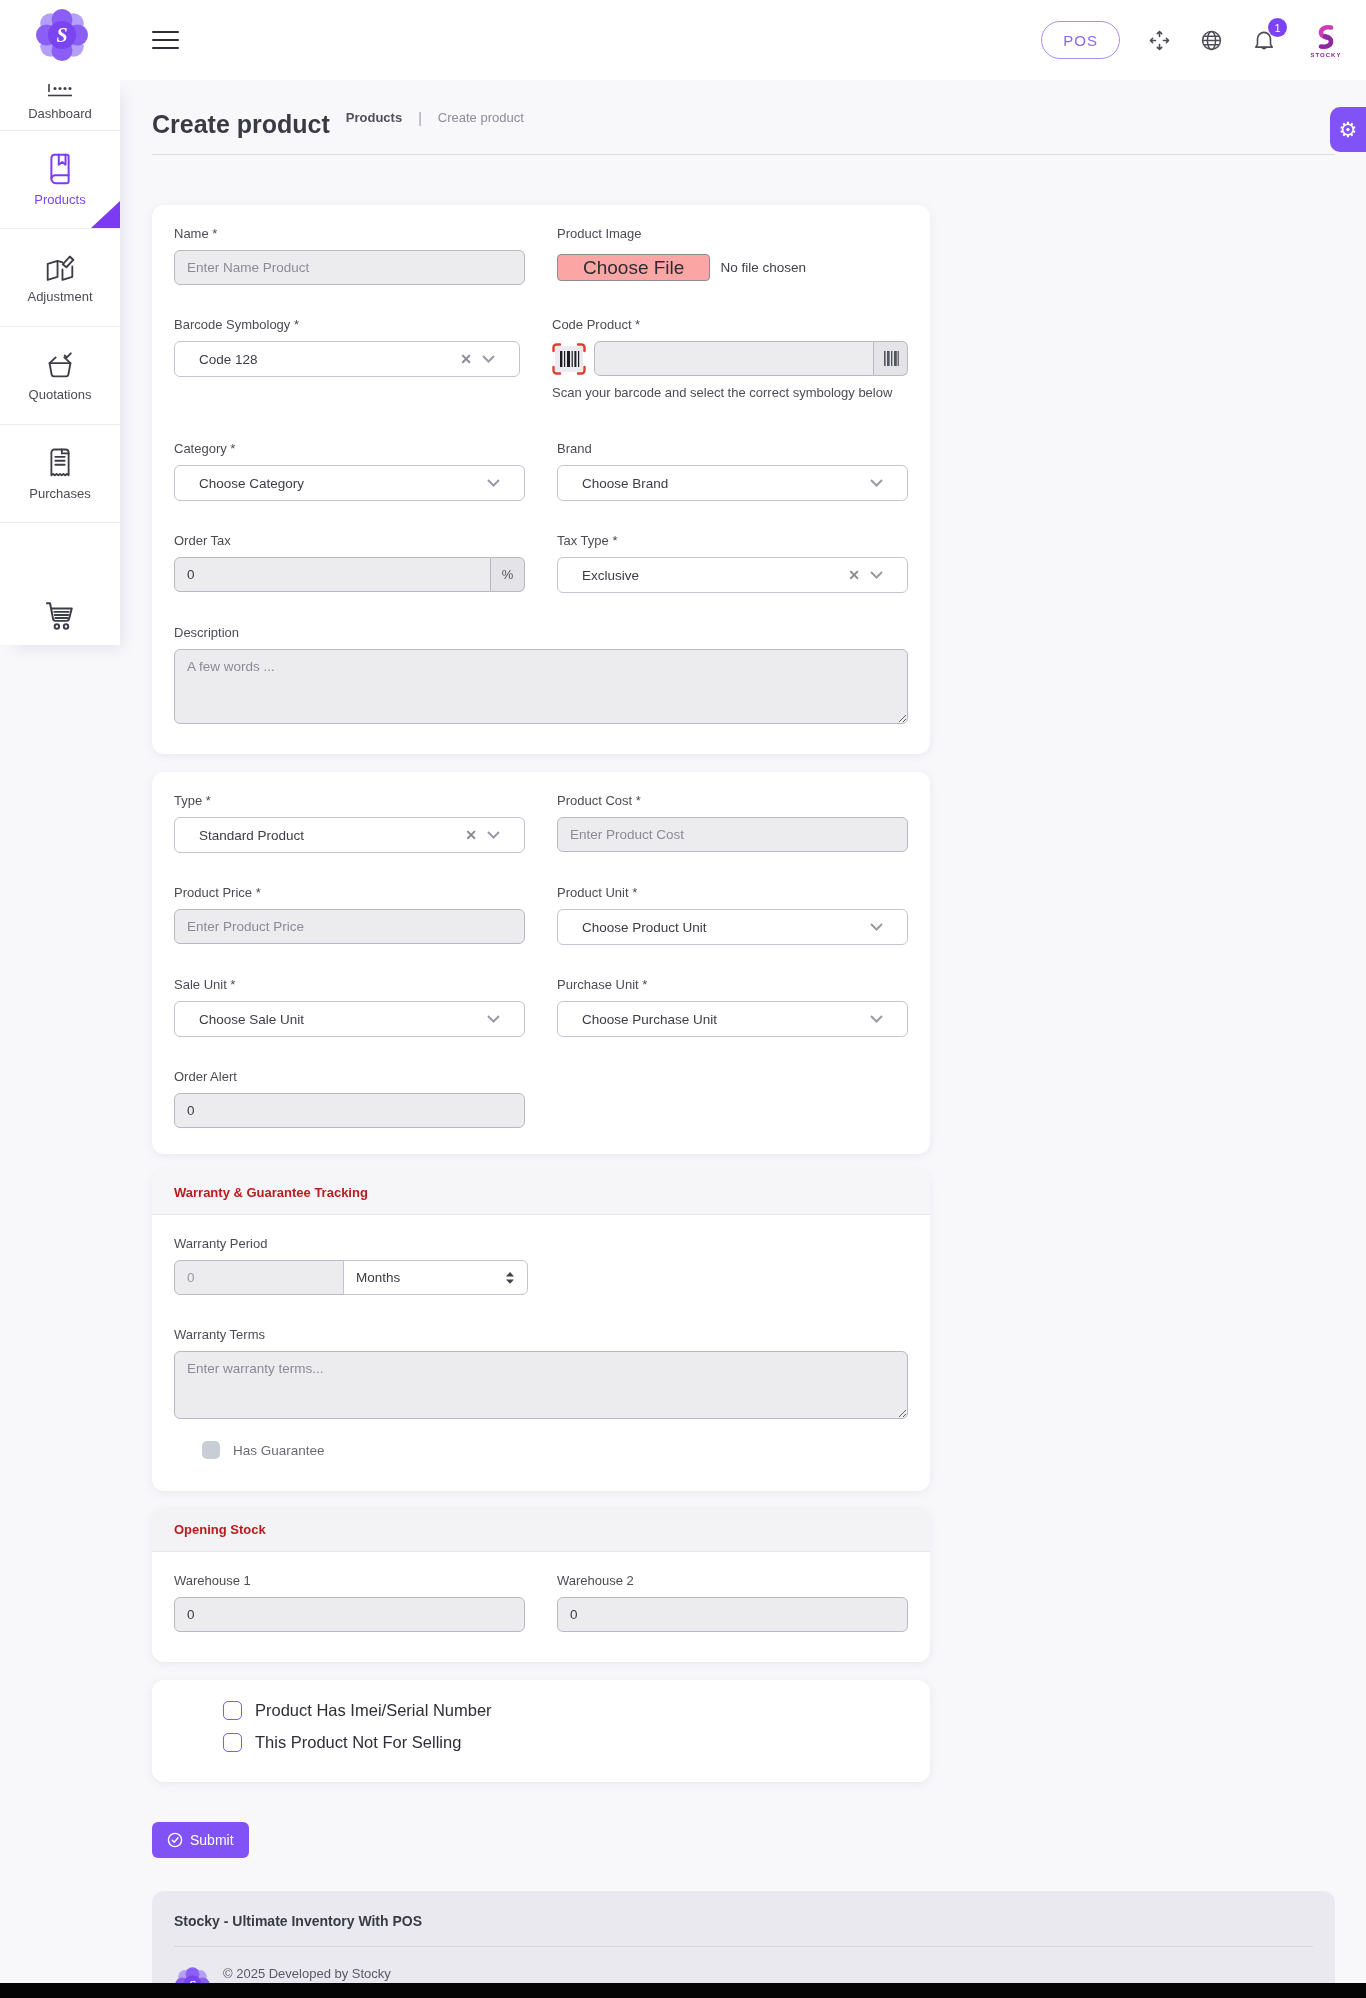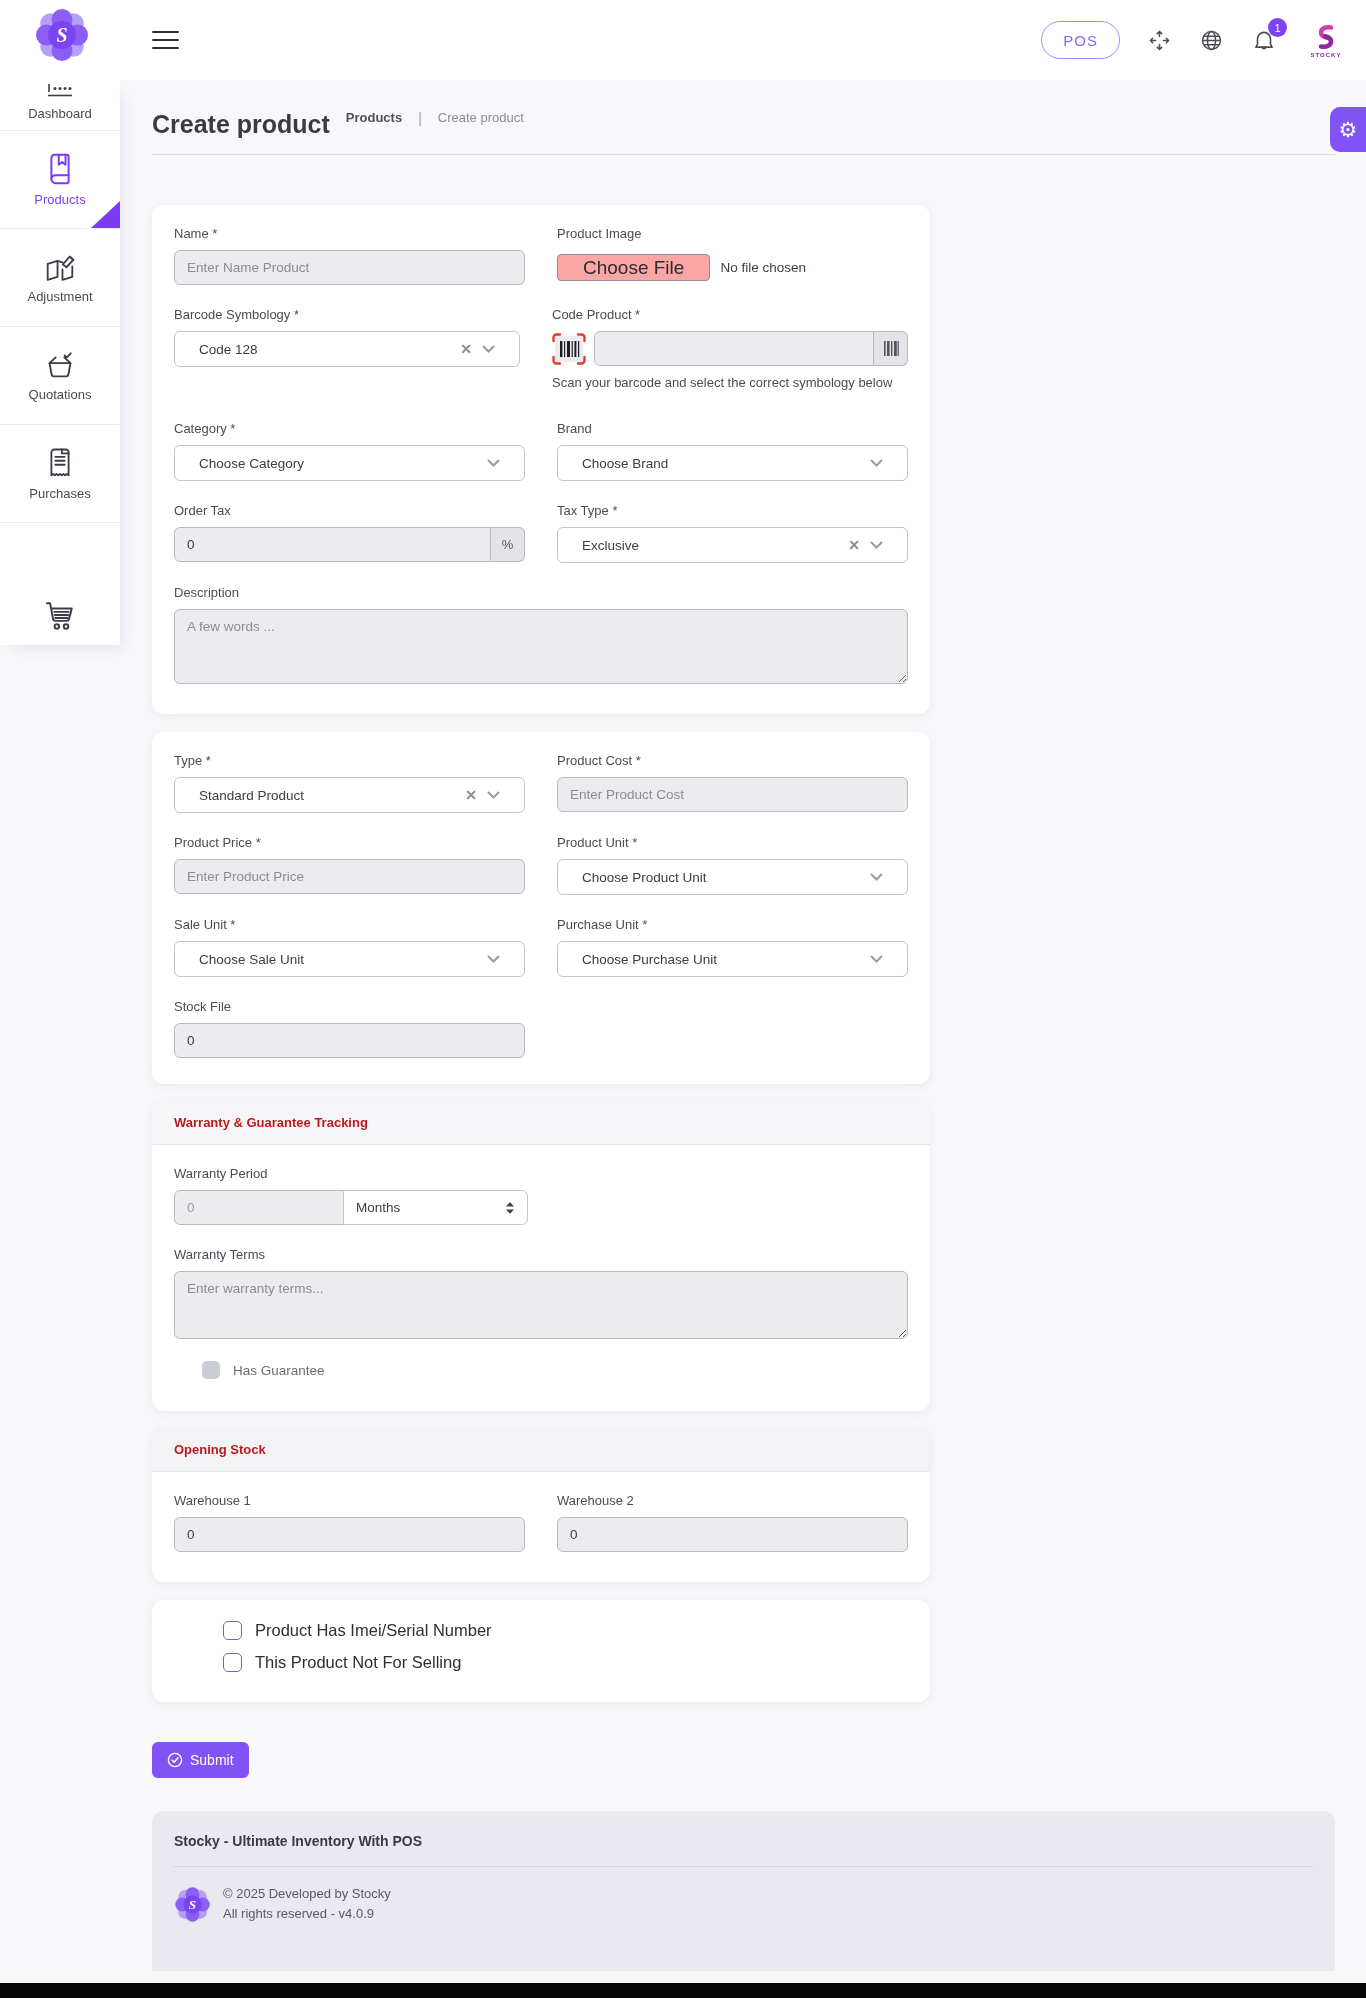--- a/index.html
+++ b/index.html
@@ -50,21 +50,21 @@
   .page-head { display:flex; align-items:flex-start; gap:16px; }
   .page-title { font-size:25px; font-weight:600; color:#3a3a44; }
   .crumb-root { font-size:13px; font-weight:600; color:#50505b; cursor:pointer; }
   .crumb-sep { font-size:14px; color:#a0a0ab; }
   .crumb-cur { font-size:13px; color:#8d8d99; }
   .head-divider { width:1183px; border-bottom:1px solid #dcdce3; margin-top:15px; }
   
   .card { width:778px; background:#fff; border-radius:12px; box-shadow:0 2px 8px rgba(110,110,150,.10); }
   .card-body { padding:21px 22px 26px 22px; }
   .grid2 { display:grid; grid-template-columns:1fr 1fr; column-gap:32px; }
-  .field { margin-bottom:22px; }
+  .field { margin-bottom:32px; }
   .field > label { display:block; font-size:13px; color:#4c4c57; margin-bottom:9px; }
   .tin {
     width:100%; height:35px; border:1px solid #b9b9c4; border-radius:6px; background:#ececef;
     font-size:13.5px; color:#3c3c46; padding:0 12px; font-family:inherit; outline:none;
   }
   .tin::placeholder { color:#8b8b96; opacity:1; }
   .tin.lite { color:#9a9aa5; }
   textarea.tin { padding:9px 12px; resize:both; }
   .ta1 { height:75px; } .ta2 { height:68px; }
   .sel {
@@ -425,21 +425,21 @@
           <div class="sel">
             <span class="txt">Choose Purchase Unit</span>
             <svg width="13" height="8" viewBox="0 0 13 8">
                 <path d="M1 1l5.5 5.5L12 1" fill="none" stroke="#9a9aa5" stroke-width="2"></path>
               </svg>
           </div>
         </div>
       </div>
       <div class="grid2">
         <div class="field" style="margin-bottom:0;">
-          <label>Stock File</label>
+          <label>Order Alert</label>
           <input class="tin" type="text" value="0" style="">
         </div>
         <div></div>
       </div>
     </div>
   </div>
 
   
   <div class="card" style="margin-top:17px;">
     <div class="card-header">Warranty &amp; Guarantee Tracking</div>

